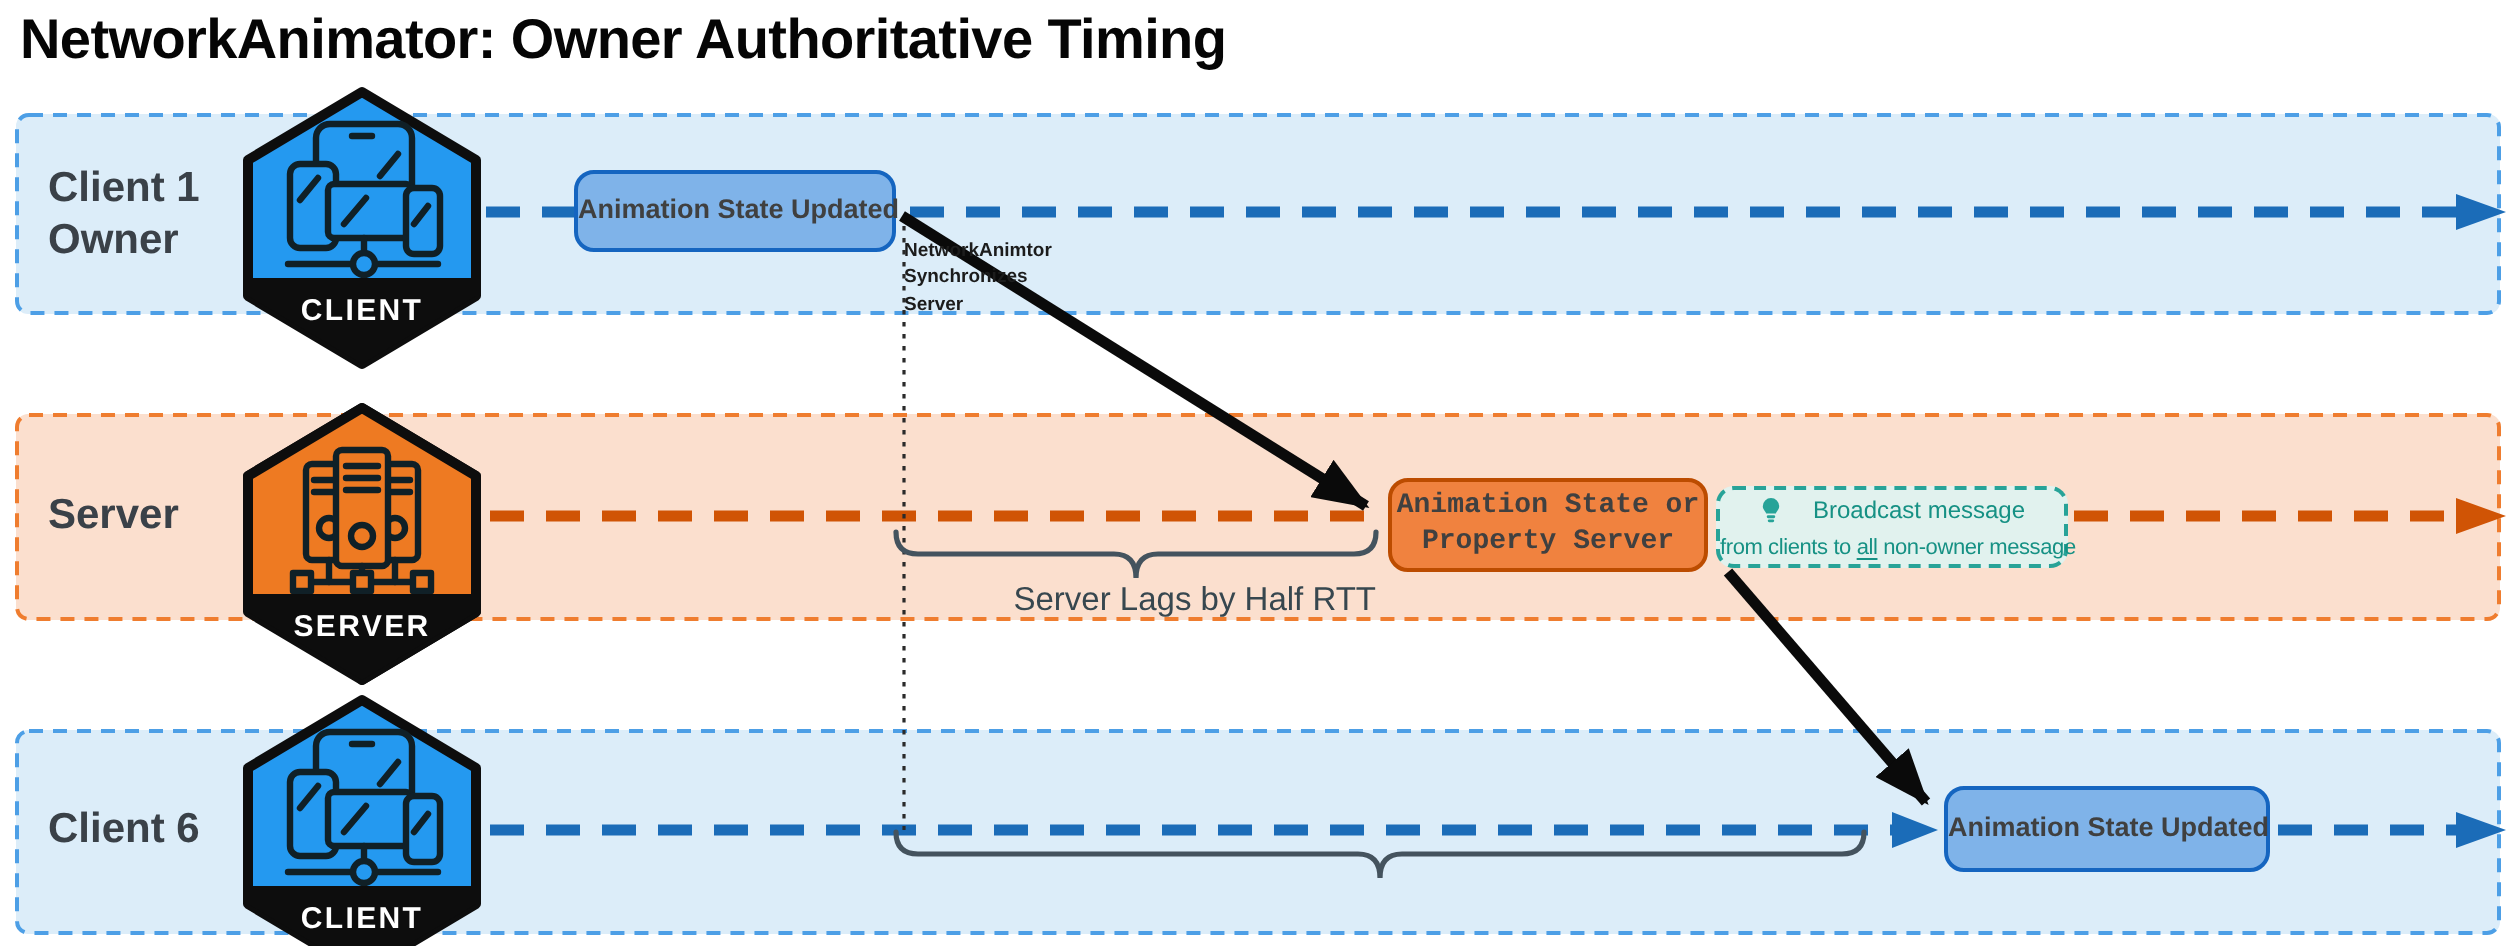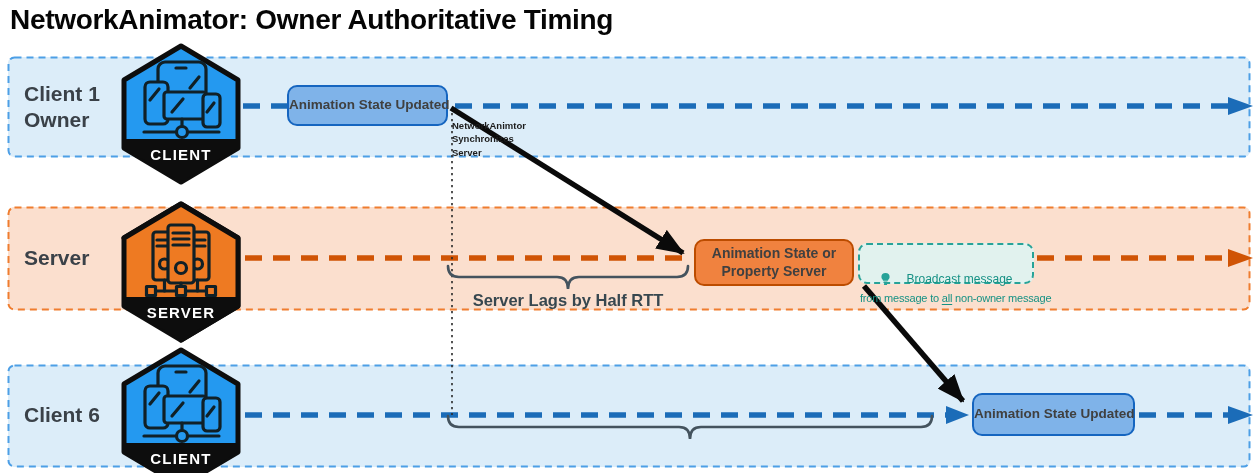--- a/index.html
+++ b/index.html
@@ -31,35 +31,35 @@
 
   svg.overlay{position:absolute;left:0;top:0;z-index:2;pointer-events:none;}
 
   .evt{position:absolute;z-index:3;display:flex;flex-direction:column;
        justify-content:center;border-radius:10px;font-weight:700;color:#404040;
        text-align:center;line-height:1.25;white-space:nowrap;}
   .evt.blue{background:var(--box-blue-fill);border:2.5px solid var(--box-blue-border);font-size:13.5px;}
   .evt.orange{background:var(--box-orange-fill);border:2.5px solid var(--box-orange-border);font-size:14px;}
 
   #evt-client1{left:287px;top:85px;width:161px;height:41px;}
-  #evt-server {left:694px;top:239px;width:160px;height:47px;}
+  #evt-server {left:694px;top:239px;width:160px;height:47px;font-family:Liberation Mono, monospace;}
   #evt-client2{left:972px;top:393px;width:163px;height:43px;}
 
   .tooltip{position:absolute;left:858px;top:243px;width:176px;height:41px;z-index:3;
            background:var(--teal-fill);border:2px dashed var(--teal-accent);border-radius:9px;
            color:var(--teal-text);text-align:center;line-height:1.3;padding-top:3px;}
-  .tooltip .l1{font-size:12px;white-space:nowrap;margin-top:24px;}
+  .tooltip .l1{font-size:12px;white-space:nowrap;}
   .tooltip .l2{font-size:11px;white-space:nowrap;letter-spacing:-0.2px;}
   .tooltip .bulb{display:inline-block;vertical-align:-3px;margin-right:14px;}
   .tooltip u{text-underline-offset:1.5px;}
 
   .sync-note{position:absolute;left:452px;top:119px;width:112px;z-index:3;
              font-size:9.5px;font-weight:700;color:#1c1c1c;line-height:1.4;}
 
-  .brace-label{position:absolute;z-index:3;font-weight:700;color:#37474f;text-align:center;}
+  .brace-label{position:absolute;z-index:3;font-weight:400;color:#37474f;text-align:right;}
   #lbl-server-lag{left:448px;width:240px;top:291px;font-size:16.5px;}
   #lbl-client-lag{left:450px;width:480px;top:441px;font-size:16.5px;}
 
   .badge{position:absolute;z-index:4;}
   #badge-client1{left:118px;top:42px;}
   #badge-server {left:118px;top:200px;}
   #badge-client2{left:118px;top:346px;}
 
   
   .tl-blue{stroke:var(--client-accent);stroke-width:5.5;fill:none;}
@@ -161,21 +161,21 @@
   <div class="tooltip">
     <div class="l1">
       <span class="bulb">
         <svg width="13" height="14" viewBox="0 0 13 14">
           <path d="M6.5 1 A4.1 4.1 0 0 1 10.6 5.1 C10.6 6.9 9.2 7.6 8.9 8.8 L4.1 8.8 C3.8 7.6 2.4 6.9 2.4 5.1 A4.1 4.1 0 0 1 6.5 1 Z" fill="var(--teal-accent)"></path>
           <rect x="4.4" y="9.6" width="4.2" height="1.5" rx="0.7" fill="var(--teal-accent)"></rect>
           <rect x="4.9" y="11.7" width="3.2" height="1.4" rx="0.7" fill="var(--teal-accent)"></rect>
         </svg>
       </span><span>Broadcast message</span>
     </div>
-    <div class="l2"><span>from message to </span><u>all</u><span> non-owner message</span></div>
+    <div class="l2"><span>from clients to </span><u>all</u><span> non-owner message</span></div>
   </div>
 
   <div class="sync-note">
     <div>NetworkAnimtor</div>
     <div>Synchronizes</div>
     <div>Server</div>
   </div>
 
   <div class="brace-label" id="lbl-server-lag">Server Lags by Half RTT</div>
 

